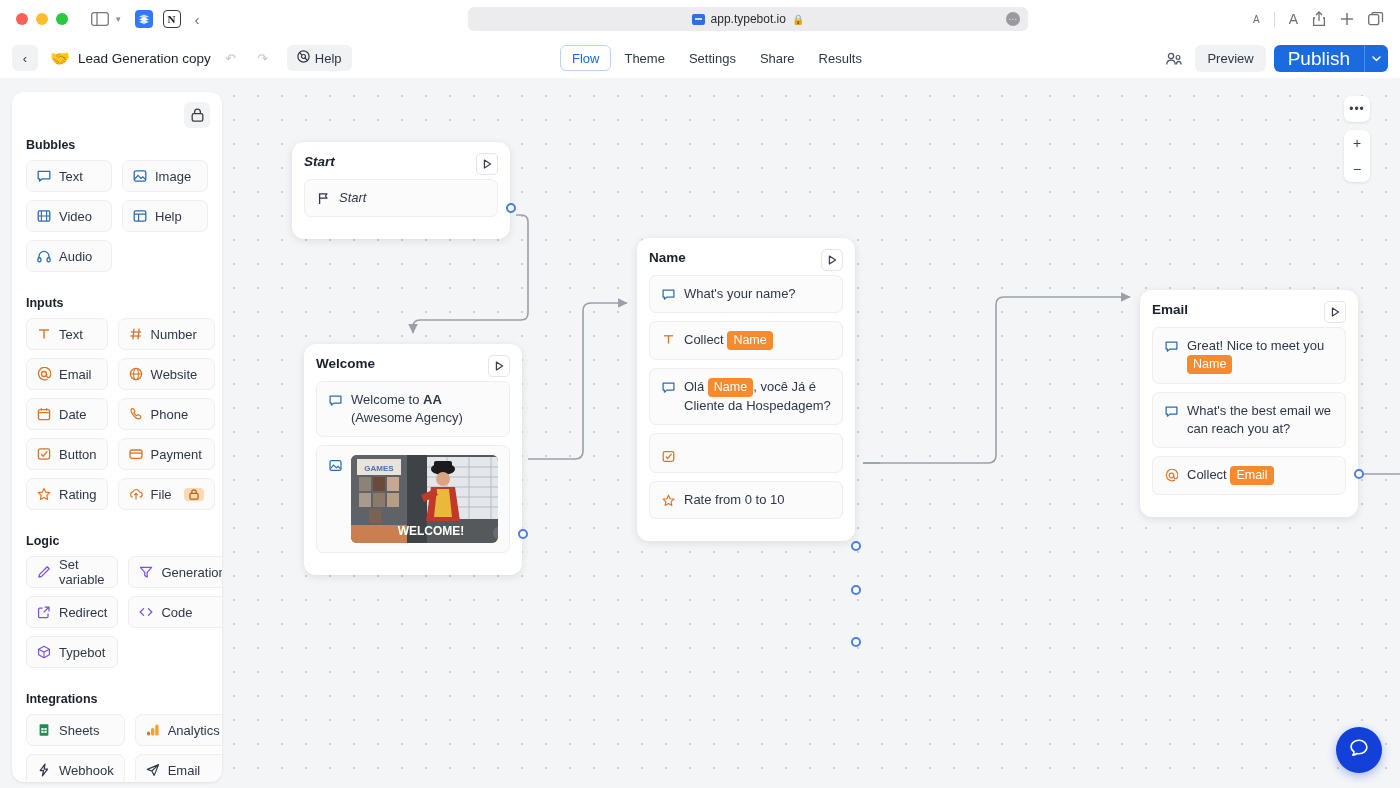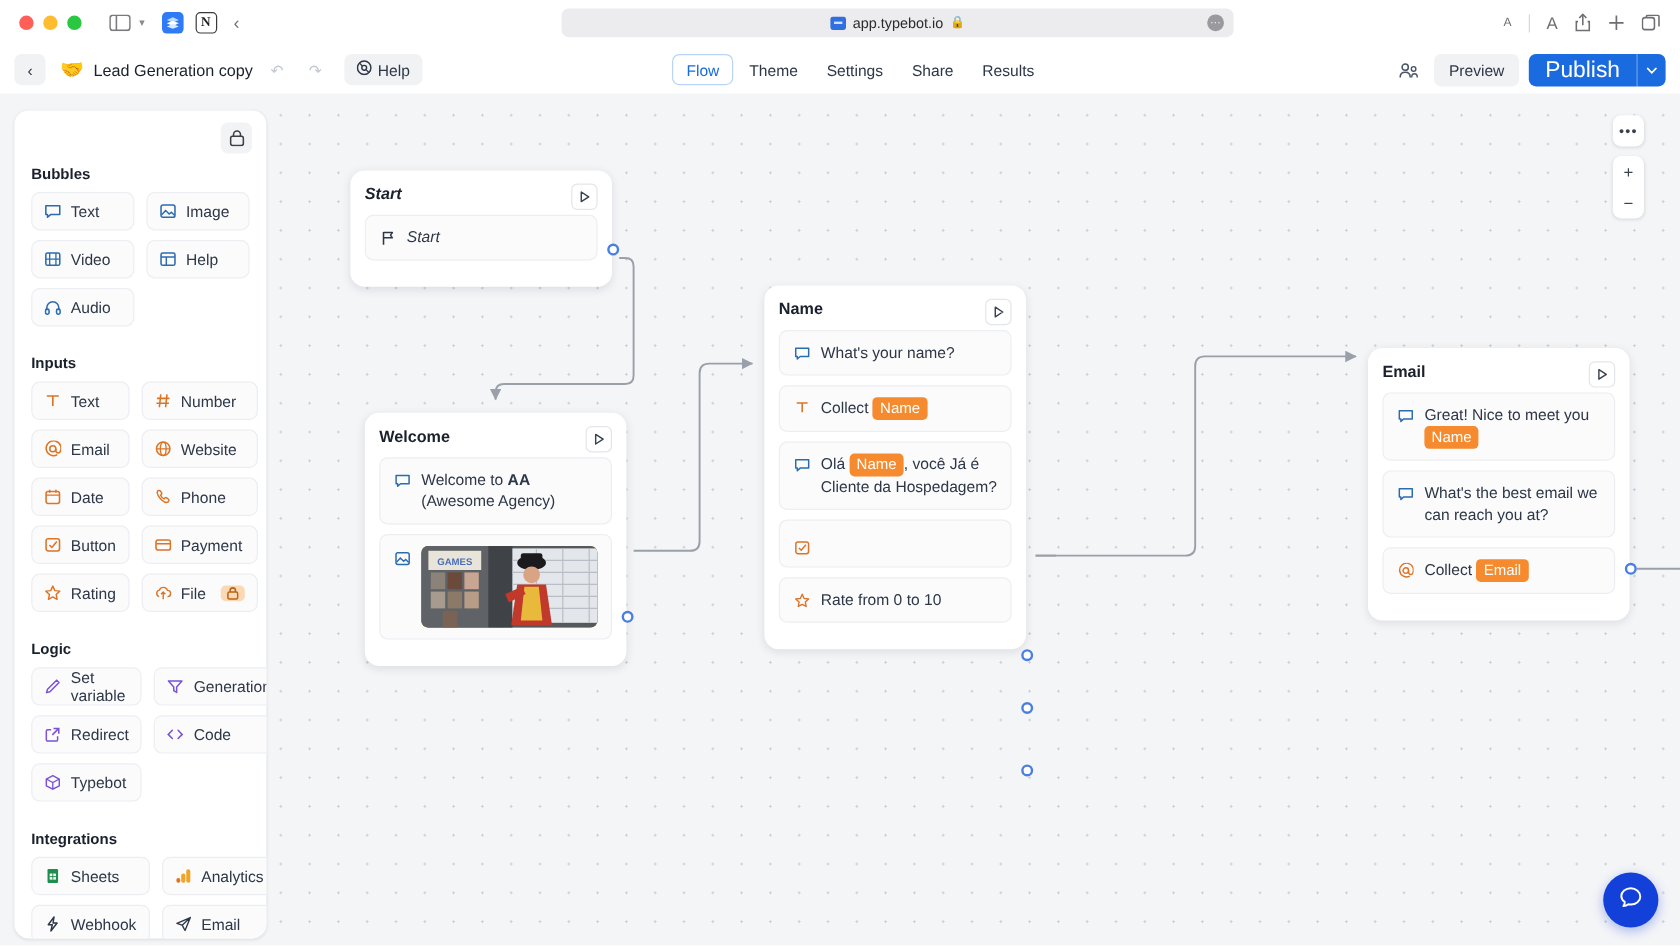--- a/index.html
+++ b/index.html
@@ -140,21 +140,21 @@
   .step:last-child { margin-bottom: 0; }
   .step .si { flex: 0 0 14px; width:14px; height:14px; margin-top: 2px;
               display:flex; align-items:center; justify-content:center; }
   .var {
     background: #f58a2e; color: #fff; border-radius: 4px; padding: 1px 6px;
     display: inline-block; font-size: 12.5px;
   }
   .choices { display: flex; flex-direction: column; gap: 8px; flex: 1; }
   .choice { border: 1px solid #eceef1; background: #fff; border-radius: 7px;
             padding: 11px 13px; font-size: 13px; color: #2d3748; }
-  .thumb { width: 160px; height: 68px; border-radius: 6px; overflow: hidden; position: relative;
+  .thumb { width: 160px; height: 88px; border-radius: 6px; overflow: hidden; position: relative;
            background: #eab308; flex: 1; }
   .thumb svg { display: block; }
 
   
   .cdot { position: absolute; width: 10px; height: 10px; border-radius: 50%;
           background: #fff; border: 2px solid #4a7fe0; }
 
   
   .ctl-more { position: absolute; right: 30px; top: 18px; width: 26px; height: 26px;
               background:#fff; border-radius: 7px; box-shadow: 0 1px 3px rgba(0,0,0,.10);

